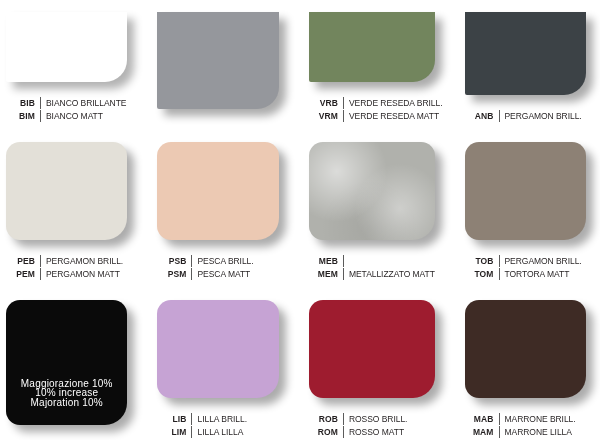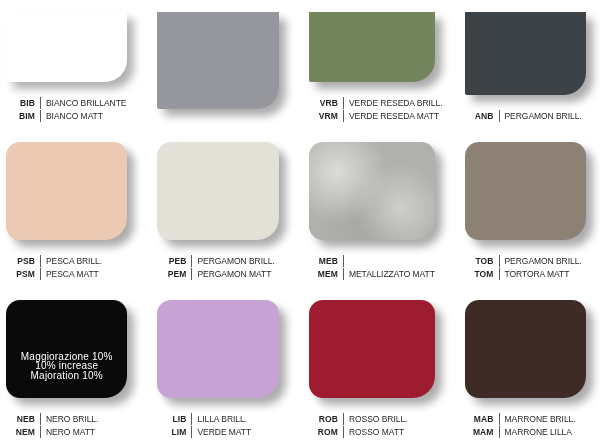--- a/index.html
+++ b/index.html
@@ -179,50 +179,50 @@
         <div class="lbl">
           <span class="code">ANB</span>
           <span class="rule"></span>
           <span class="name">PERGAMON BRILL.</span>
         </div>
       </div>
     </div>
 
     <div class="cell r2">
       <div class="swatch-wrap">
+        <div class="swatch" style="background:#e3e0d8"></div>
+      </div>
+      <div class="labels">
+        <div class="lbl">
+          <span class="code">PEB</span>
+          <span class="rule"></span>
+          <span class="name">PERGAMON BRILL.</span>
+        </div>
+        <div class="lbl">
+          <span class="code">PEM</span>
+          <span class="rule"></span>
+          <span class="name">PERGAMON MATT</span>
+        </div>
+      </div>
+    </div>
+
+    <div class="cell r2">
+      <div class="swatch-wrap">
         <div class="swatch" style="background:#ecc9b3"></div>
       </div>
       <div class="labels">
         <div class="lbl">
           <span class="code">PSB</span>
           <span class="rule"></span>
           <span class="name">PESCA BRILL.</span>
         </div>
         <div class="lbl">
           <span class="code">PSM</span>
           <span class="rule"></span>
           <span class="name">PESCA MATT</span>
-        </div>
-      </div>
-    </div>
-
-    <div class="cell r2">
-      <div class="swatch-wrap">
-        <div class="swatch" style="background:#e3e0d8"></div>
-      </div>
-      <div class="labels">
-        <div class="lbl">
-          <span class="code">PEB</span>
-          <span class="rule"></span>
-          <span class="name">PERGAMON BRILL.</span>
-        </div>
-        <div class="lbl">
-          <span class="code">PEM</span>
-          <span class="rule"></span>
-          <span class="name">PERGAMON MATT</span>
         </div>
       </div>
     </div>
 
     <div class="cell r2">
       <div class="swatch-wrap">
         <div class="swatch metallic" style="background-color:#b0b1ac"></div>
       </div>
       <div class="labels">
         <div class="lbl">
@@ -255,48 +255,36 @@
       </div>
     </div>
 
     <div class="cell r3">
       <div class="swatch-wrap">
         <div class="swatch" style="background:#0a0a0a"></div>
         <div class="swatch-note" style="white-space:pre-line">Maggiorazione 10%
 10% increase
 Majoration 10%</div>
       </div>
-      <div class="labels">
-        <div class="lbl">
-          <span class="code">NEB</span>
-          <span class="rule"></span>
-          <span class="name">NERO BRILL.</span>
-        </div>
-        <div class="lbl">
-          <span class="code">NEM</span>
-          <span class="rule"></span>
-          <span class="name">NERO MATT</span>
-        </div>
-      </div>
     </div>
 
     <div class="cell r3">
       <div class="swatch-wrap">
         <div class="swatch" style="background:#c6a3d4"></div>
       </div>
       <div class="labels">
         <div class="lbl">
           <span class="code">LIB</span>
           <span class="rule"></span>
           <span class="name">LILLA BRILL.</span>
         </div>
         <div class="lbl">
           <span class="code">LIM</span>
           <span class="rule"></span>
-          <span class="name">VERDE MATT</span>
+          <span class="name">LILLA LILLA</span>
         </div>
       </div>
     </div>
 
     <div class="cell r3">
       <div class="swatch-wrap">
         <div class="swatch" style="background:#9e1c2f"></div>
       </div>
       <div class="labels">
         <div class="lbl">

